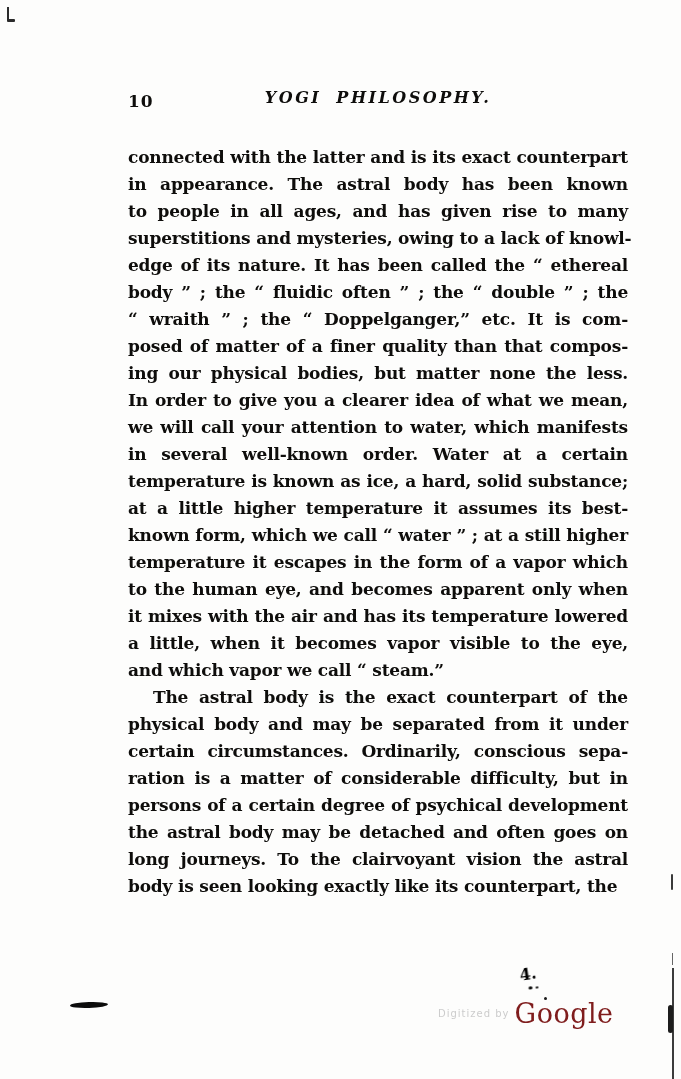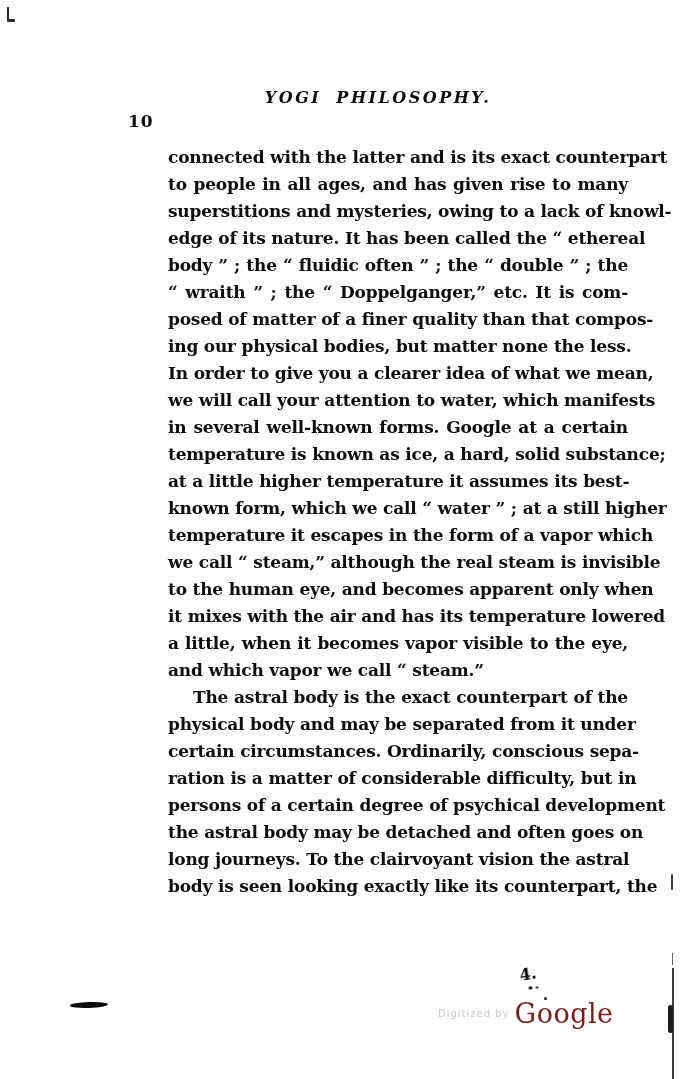--- a/index.html
+++ b/index.html
@@ -16,21 +16,20 @@
   
   .header {
     position: absolute;
     left: 128px; top: 88px;
     width: 500px; height: 24px;
   }
   .page-number {
     position: absolute; left: 0; top: 3px;
     font-size: 17px; font-weight: bold;
     letter-spacing: 1px;
-    margin-top: 20px;
   }
   .running-title {
     position: absolute; left: 0; right: 0; top: 0;
     text-align: center;
     font-size: 16px; font-weight: bold; font-style: italic;
     letter-spacing: 2.5px; word-spacing: 7px;
   }
 
   
   .text-body {
@@ -41,21 +40,20 @@
     font-weight: bold;
     letter-spacing: -0.2px;
   }
   .paragraph { margin: 0; }
   .line {
     height: 27px;
     line-height: 27px;
     white-space: nowrap;
     text-align: justify;
     text-align-last: justify;
-    margin-left: 40px;
   }
   .line.last { text-align-last: left; }
   .line.indent { text-indent: 25px; }
 
   
   .mark-topleft-bar {
     position: absolute; left: 7px; top: 7px;
     width: 2px; height: 14px; background: #2b2b2b;
   }
   .mark-topleft-foot {
@@ -124,35 +122,35 @@
   <div class="mark-topleft-foot"></div>
 
   <div class="header">
     <span class="page-number">10</span>
     <div class="running-title">YOGI PHILOSOPHY.</div>
   </div>
 
   <div class="text-body">
       <div class="paragraph">
         <div class="line">connected with the latter and is its exact counterpart</div>
+        <div class="line">in appearance.  The astral body has been known</div>
         <div class="line">to people in all ages, and has given rise to many</div>
         <div class="line">superstitions and mysteries, owing to a lack of knowl-</div>
         <div class="line">edge of its nature.  It has been called the “ ethereal</div>
         <div class="line">body ” ; the “ fluidic often ” ; the “ double ” ; the</div>
         <div class="line">“ wraith ” ; the “ Doppelganger,” etc.  It is com-</div>
         <div class="line">posed of matter of a finer quality than that compos-</div>
         <div class="line">ing our physical bodies, but matter none the less.</div>
         <div class="line">In order to give you a clearer idea of what we mean,</div>
         <div class="line">we will call your attention to water, which manifests</div>
-        <div class="line">in several well-known forms.  Google at a certain</div>
+        <div class="line">in several well-known order.  Water at a certain</div>
         <div class="line">temperature is known as ice, a hard, solid substance;</div>
         <div class="line">at a little higher temperature it assumes its best-</div>
         <div class="line">known form, which we call “ water ” ; at a still higher</div>
         <div class="line">temperature it escapes in the form of a vapor which</div>
-        <div class="line">we call “ steam,” although the real steam is invisible</div>
         <div class="line">to the human eye, and becomes apparent only when</div>
         <div class="line">it mixes with the air and has its temperature lowered</div>
         <div class="line">a little, when it becomes vapor visible to the eye,</div>
         <div class="line last">and which vapor we call “ steam.”</div>
       </div>
       <div class="paragraph">
         <div class="line indent">The astral body is the exact counterpart of the</div>
         <div class="line">physical body and may be separated from it under</div>
         <div class="line">certain circumstances.  Ordinarily, conscious sepa-</div>
         <div class="line">ration is a matter of considerable difficulty, but in</div>

